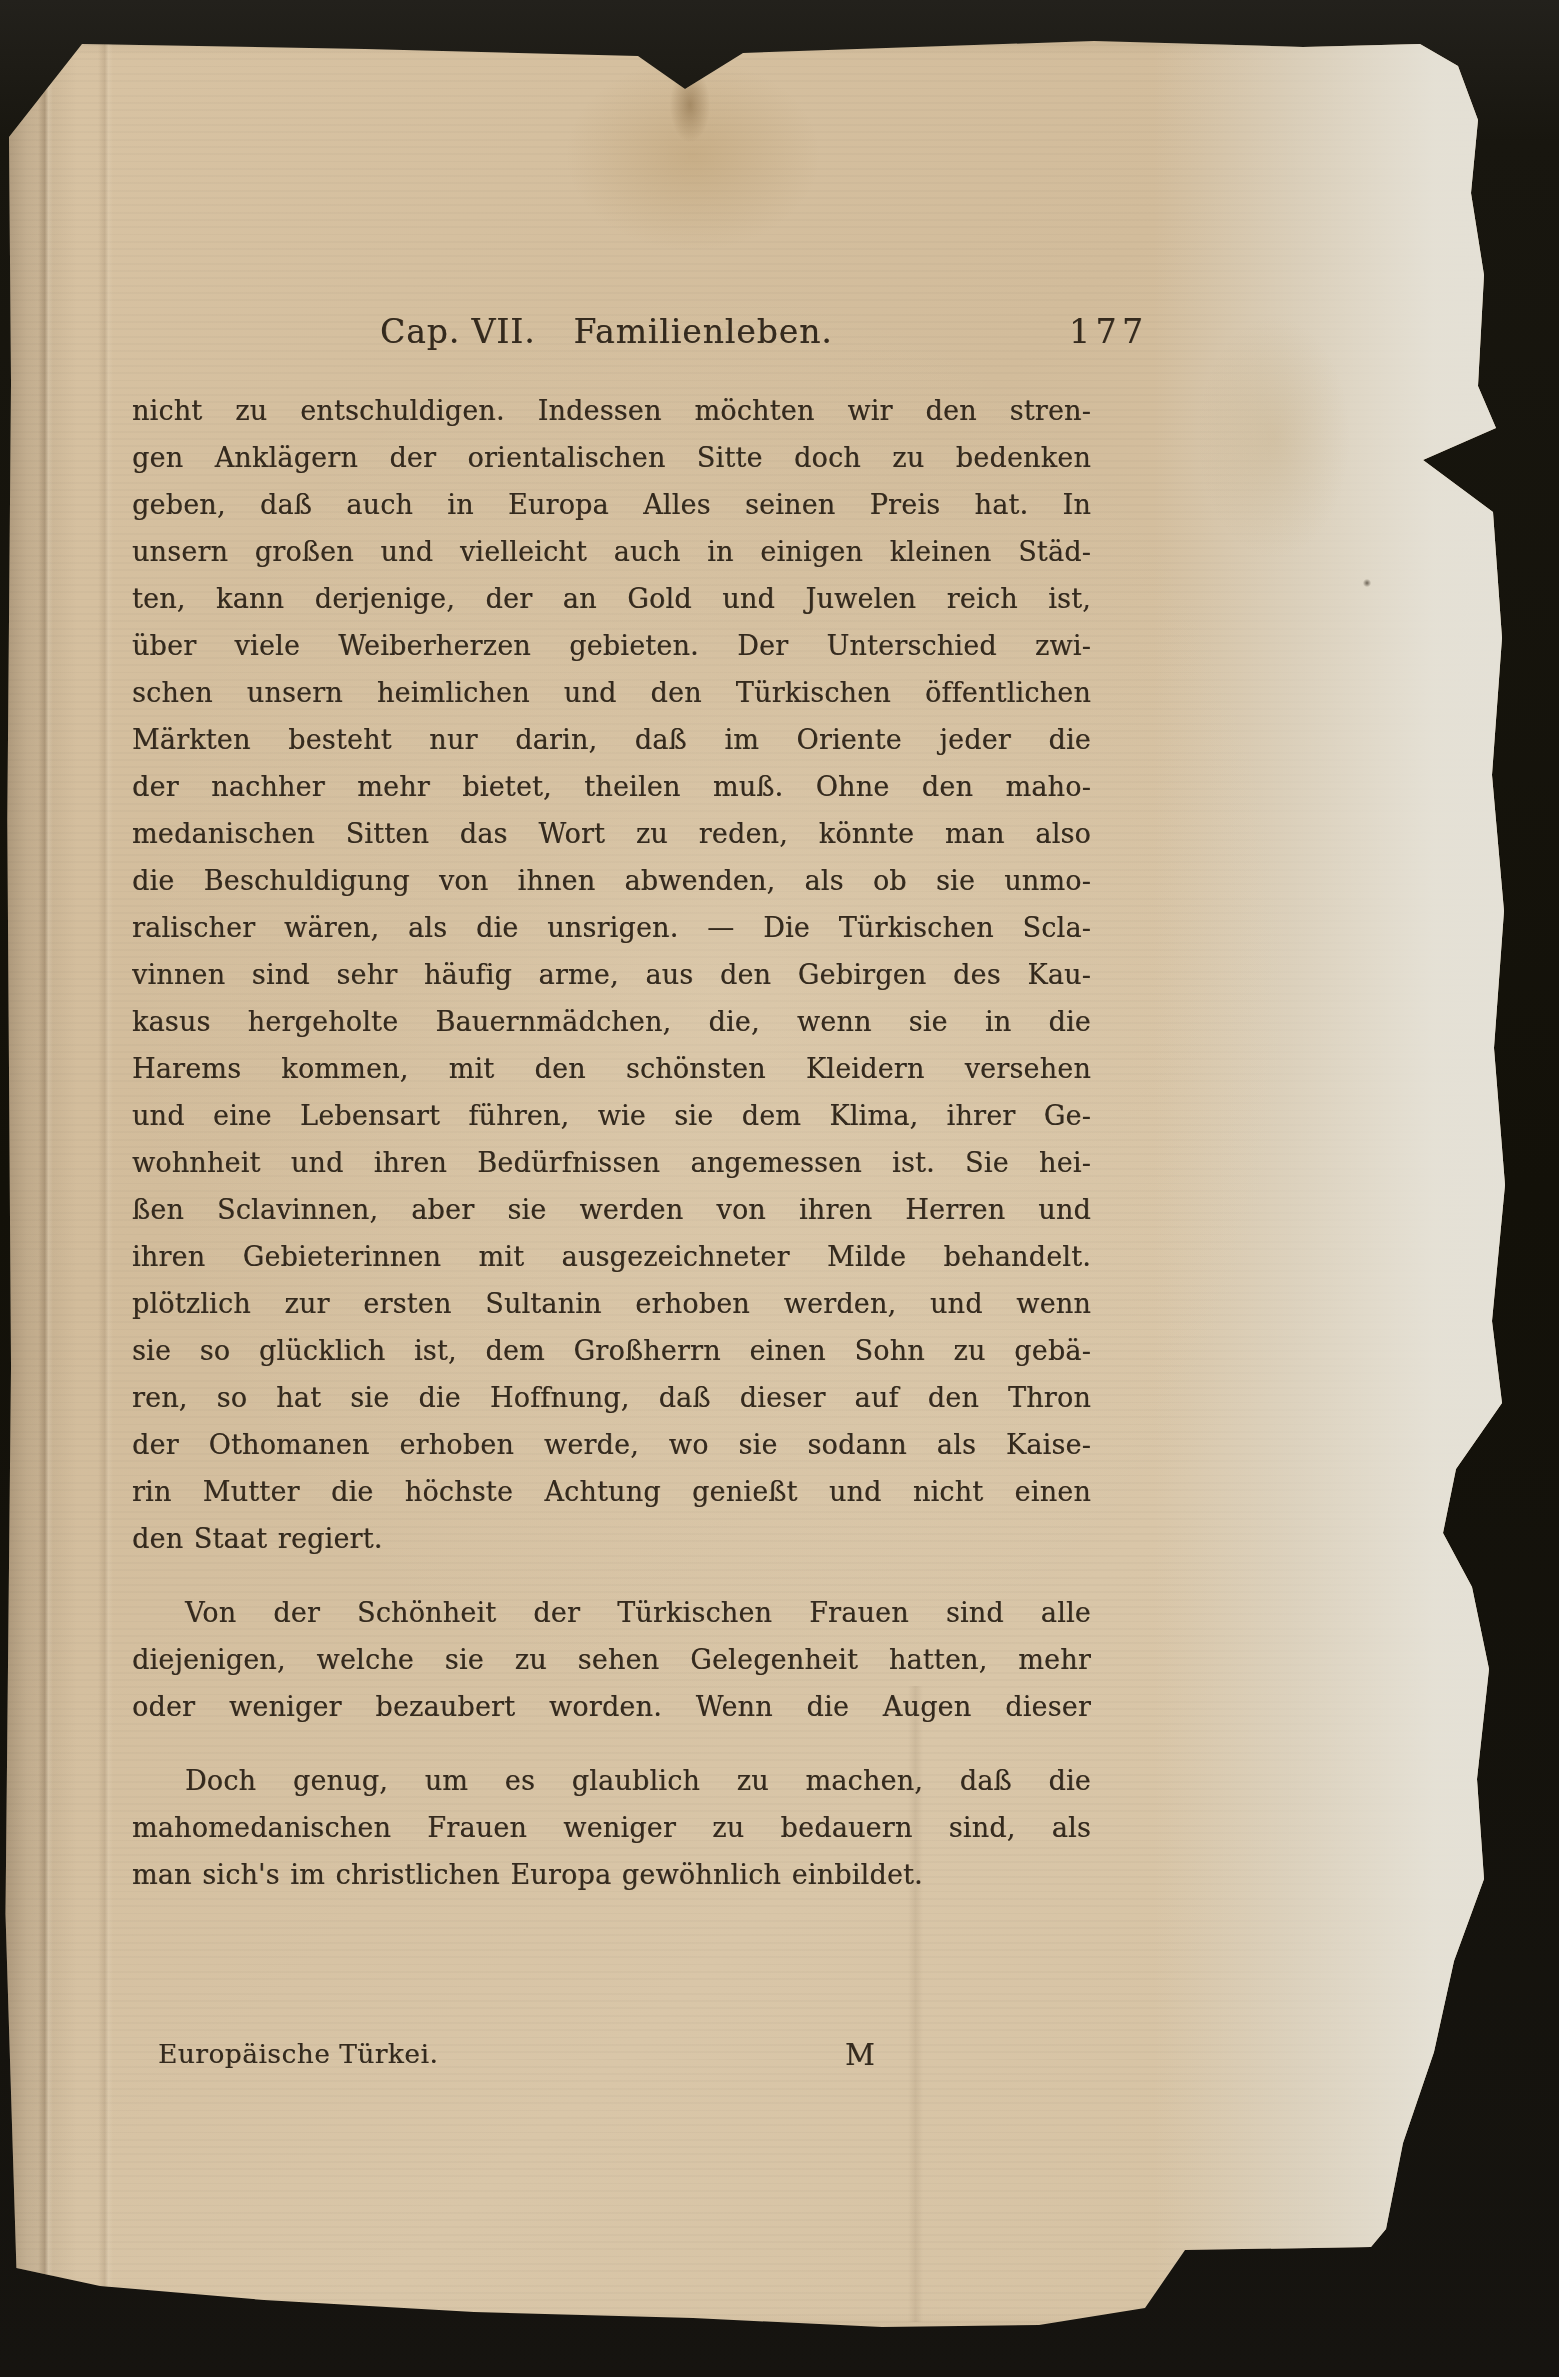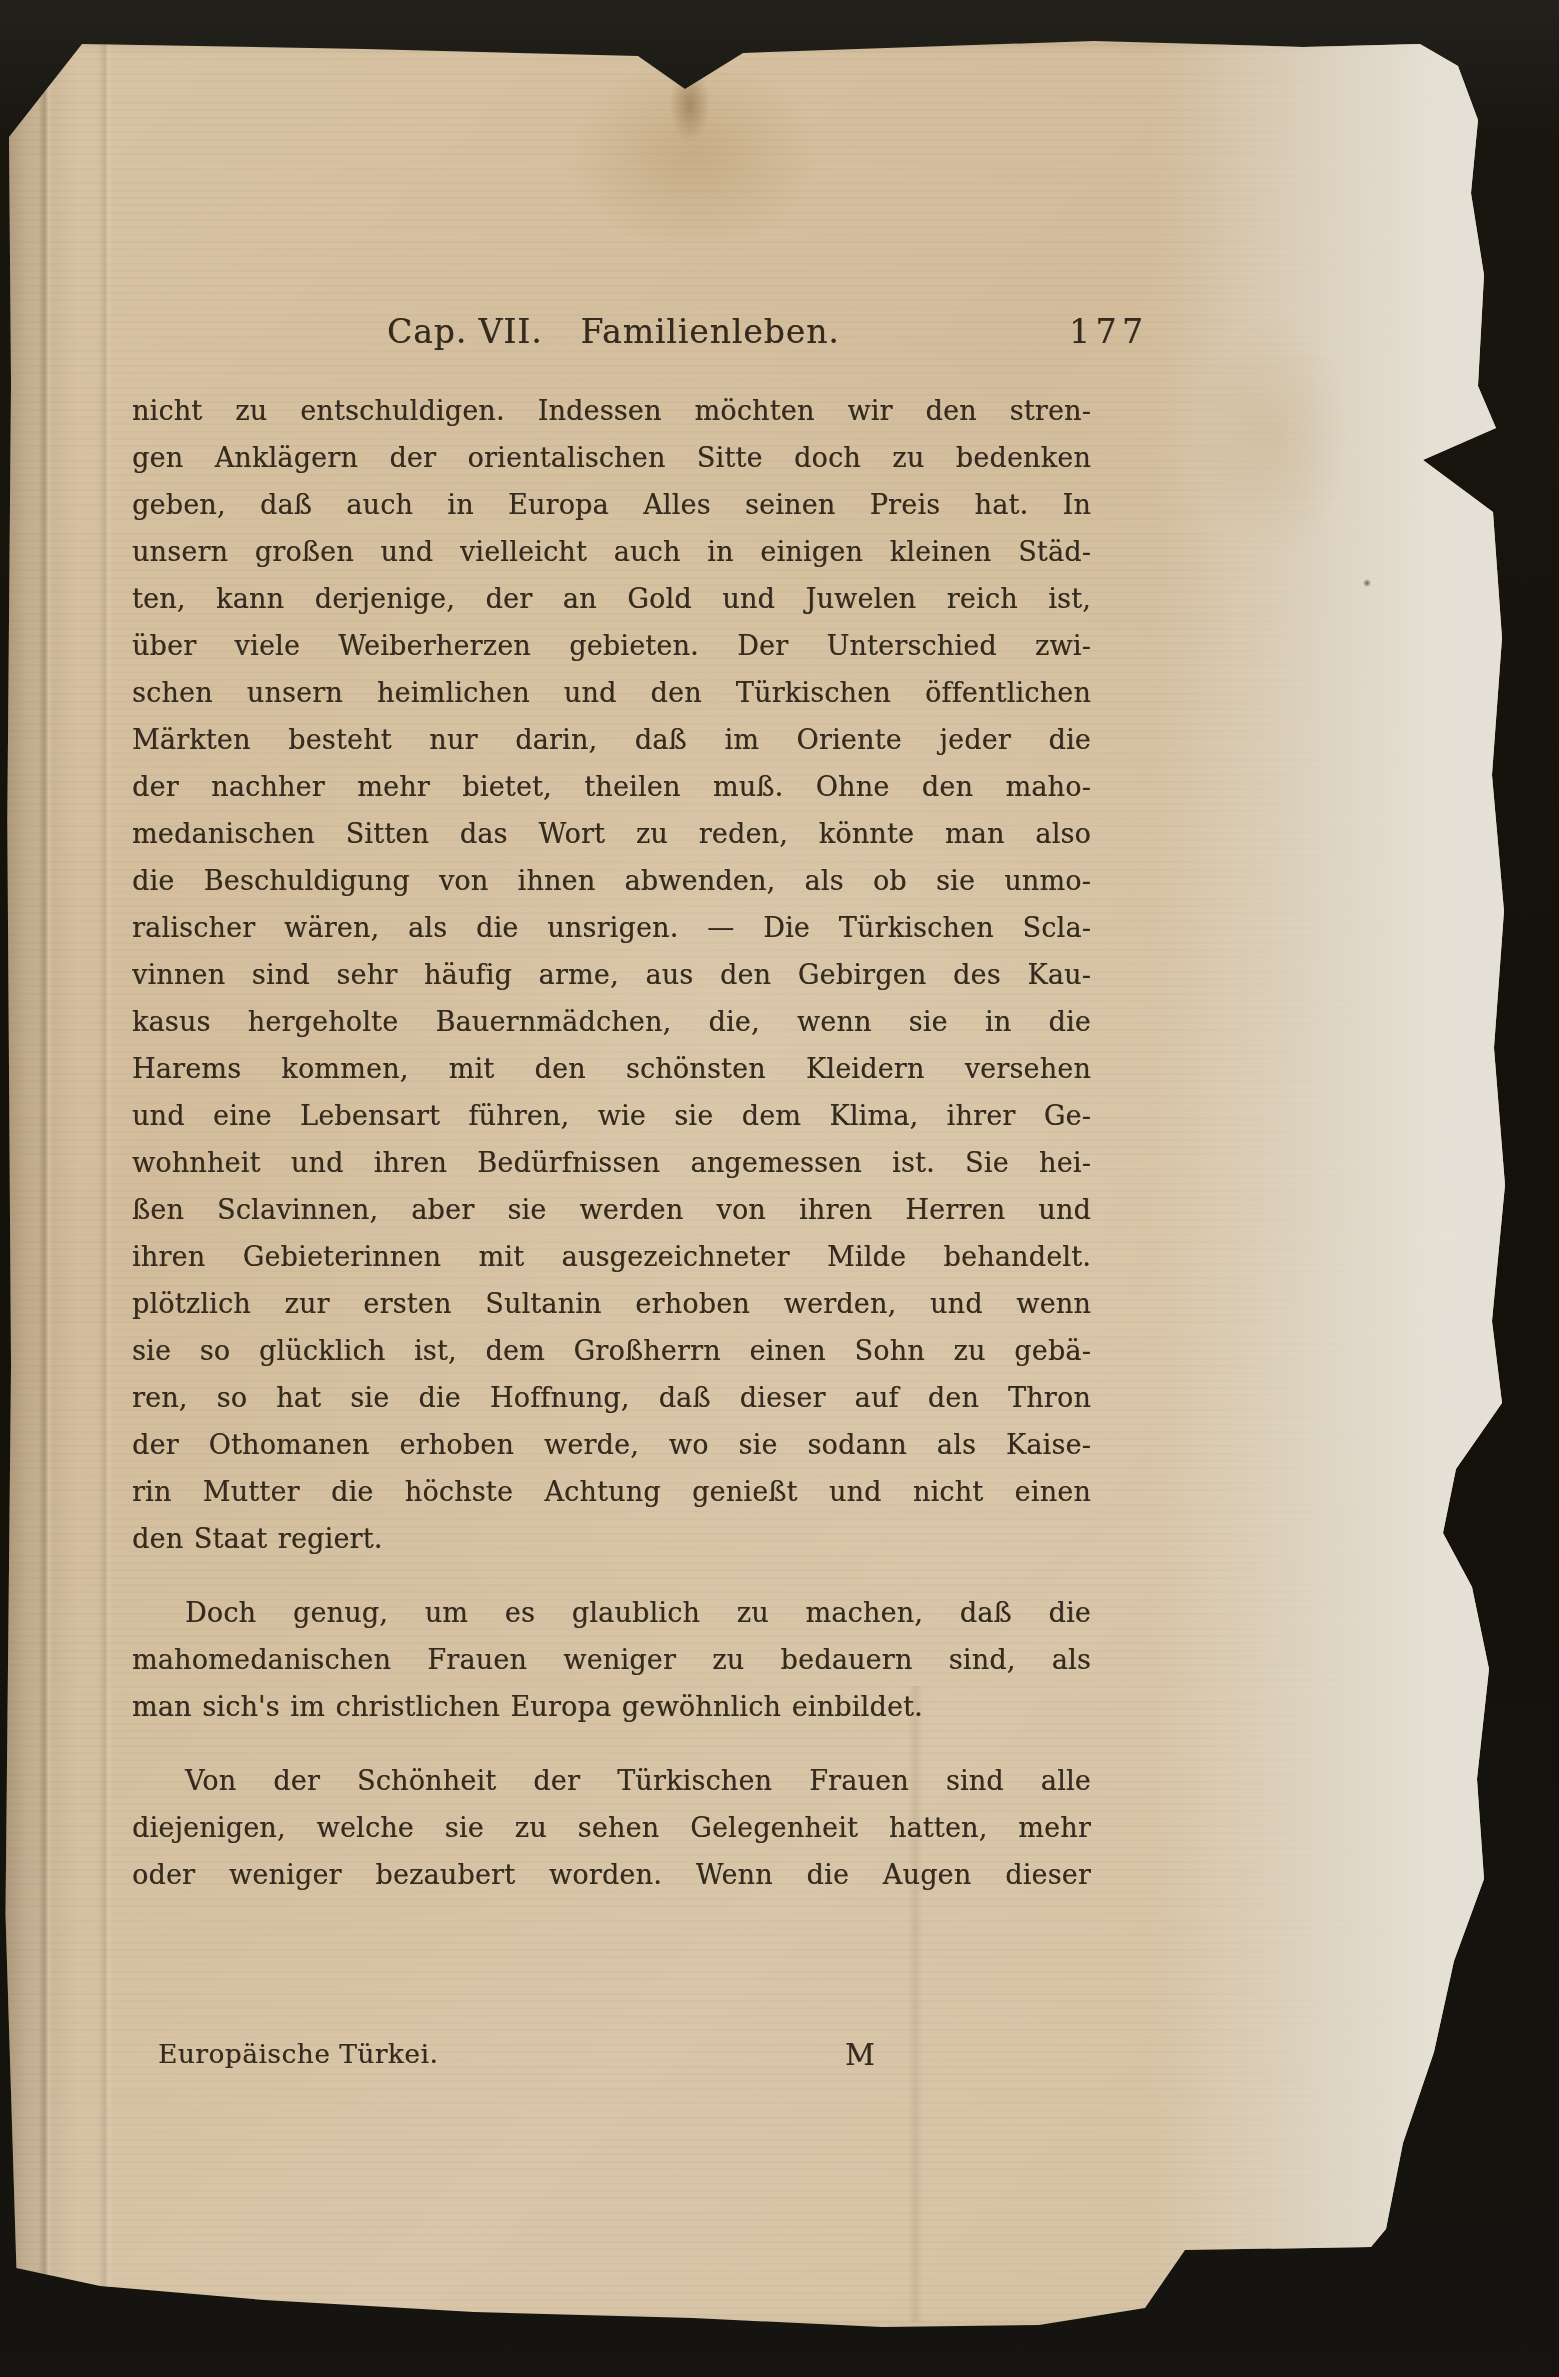--- a/index.html
+++ b/index.html
@@ -42,21 +42,21 @@
   }
   .crease{position:absolute;top:36px;bottom:55px;width:14.6px;pointer-events:none;}
   .crease.c1{left:38px;background:linear-gradient(90deg,rgba(0,0,0,0) 0,rgba(90,68,44,0.25) 45%,rgba(236,225,203,0.25) 70%,rgba(0,0,0,0) 100%);}
   .crease.c2{left:98px;background:linear-gradient(90deg,rgba(0,0,0,0) 0,rgba(96,74,50,0.14) 45%,rgba(236,225,203,0.18) 70%,rgba(0,0,0,0) 100%);}
   .crease.c3{left:908px;top:1686px;background:linear-gradient(90deg,rgba(0,0,0,0) 0,rgba(96,74,50,0.10) 50%,rgba(0,0,0,0) 100%);}
 
   
   .ink{color:#342a1e;text-shadow:0.4px 0.4px 0.5px rgba(52,42,30,0.55);}
 
   .pageheader{position:absolute;left:132px;top:312px;width:959px;height:53px;font-size:33px;letter-spacing:0.9px;}
-  .pageheader .chap{position:absolute;left:255px;white-space:nowrap;}
+  .pageheader .chap{position:absolute;left:248px;white-space:nowrap;}
   .pageheader .chap .title{margin-left:38px;}
   .pageheader .pagenum{position:absolute;left:937px;letter-spacing:5.5px;}
 
   .body-text{position:absolute;left:132px;top:387px;width:959px;font-size:27px;}
   .para{margin:0;}
   .para + .para{margin-top:27px;}
   .line{
     height:47px;line-height:47px;white-space:nowrap;
     text-align:justify;text-align-last:justify;-moz-text-align-last:justify;
     word-spacing:1.8px;letter-spacing:0.2px;white-space:normal;
@@ -105,28 +105,28 @@
           <div class="line">ßen Sclavinnen, aber sie werden von ihren Herren und</div>
           <div class="line">ihren Gebieterinnen mit ausgezeichneter Milde behandelt.</div>
           <div class="line">plötzlich zur ersten Sultanin erhoben werden, und wenn</div>
           <div class="line">sie so glücklich ist, dem Großherrn einen Sohn zu gebä-</div>
           <div class="line">ren, so hat sie die Hoffnung, daß dieser auf den Thron</div>
           <div class="line">der Othomanen erhoben werde, wo sie sodann als Kaise-</div>
           <div class="line">rin Mutter die höchste Achtung genießt und nicht einen</div>
           <div class="line flush">den Staat regiert.</div>
         </div>
         <div class="para">
+          <div class="line indent">Von der Schönheit der Türkischen Frauen sind alle</div>
+          <div class="line">diejenigen, welche sie zu sehen Gelegenheit hatten, mehr</div>
+          <div class="line">oder weniger bezaubert worden.  Wenn die Augen dieser</div>
+        </div>
+        <div class="para">
           <div class="line indent">Doch genug, um es glaublich zu machen, daß die</div>
           <div class="line">mahomedanischen Frauen weniger zu bedauern sind, als</div>
           <div class="line flush">man sich's im christlichen Europa gewöhnlich einbildet.</div>
-        </div>
-        <div class="para">
-          <div class="line indent">Von der Schönheit der Türkischen Frauen sind alle</div>
-          <div class="line">diejenigen, welche sie zu sehen Gelegenheit hatten, mehr</div>
-          <div class="line">oder weniger bezaubert worden.  Wenn die Augen dieser</div>
         </div>
       </div>
 
     <div class="pagefooter ink">
       <span class="series">Europäische Türkei.</span>
       <span class="catchword">M</span>
     </div>
   </div>
 </div>
 

